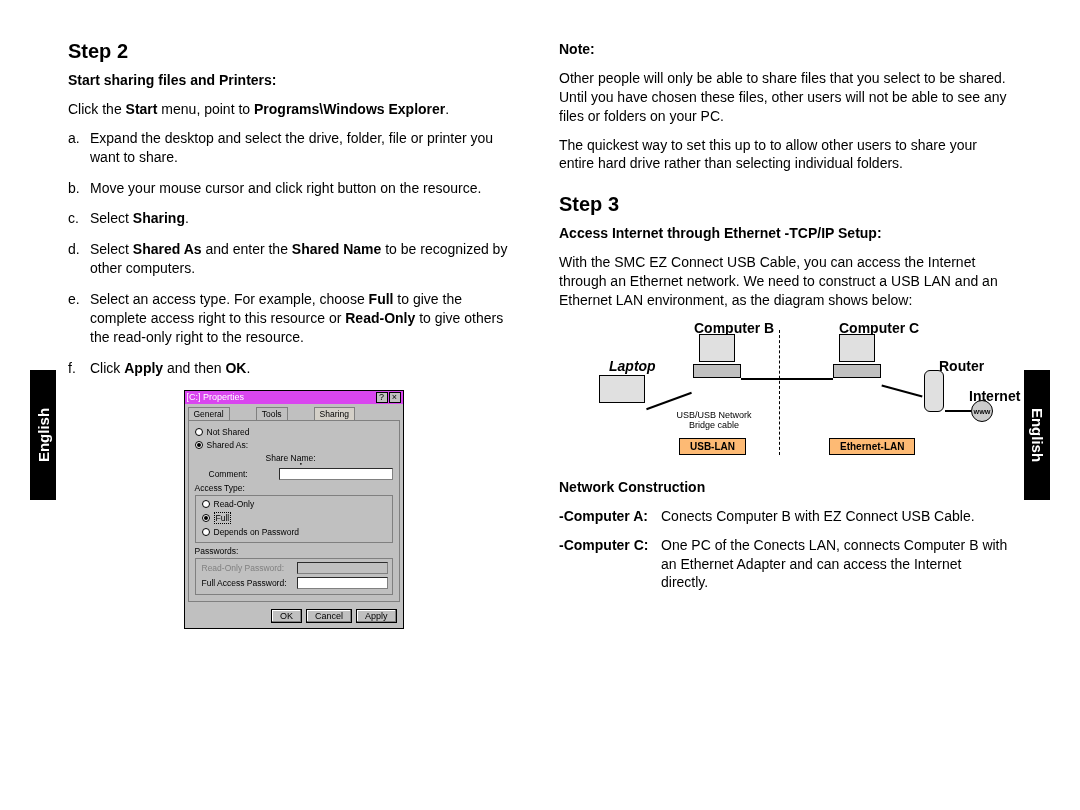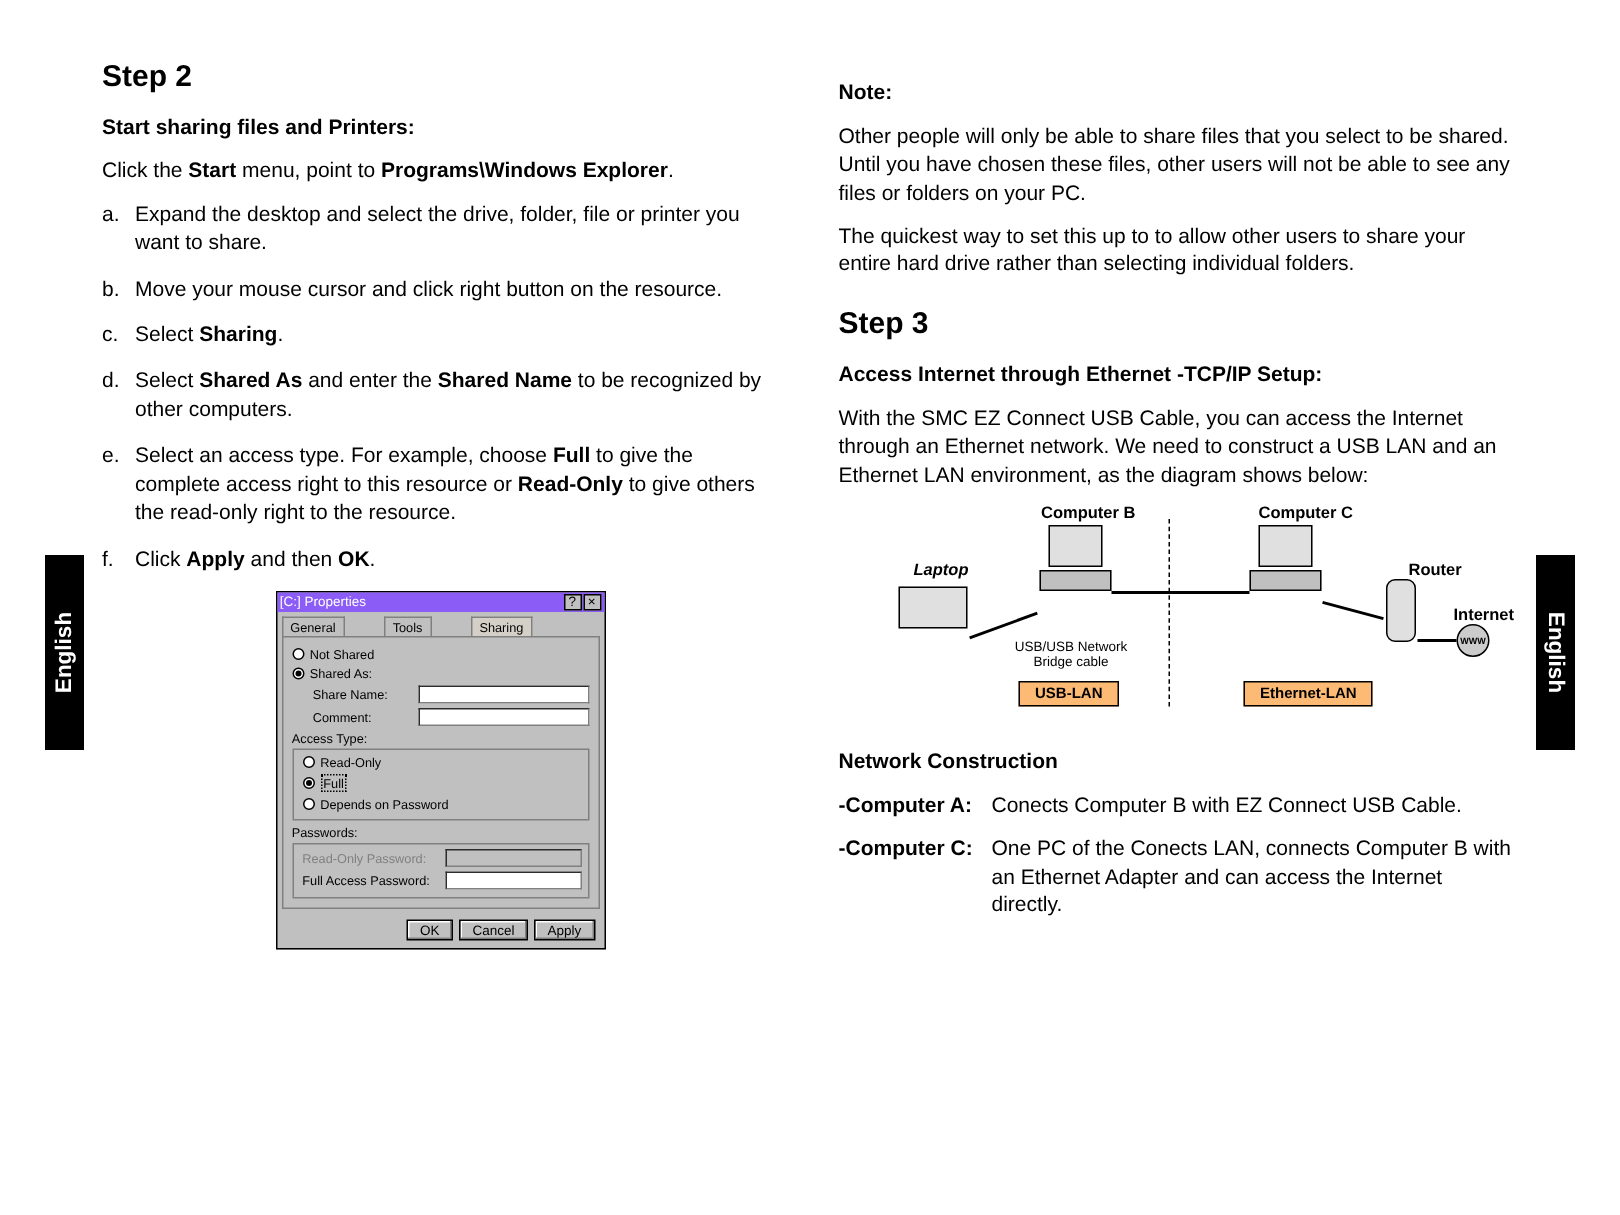--- a/index.html
+++ b/index.html
@@ -35,37 +35,37 @@
 
   .page {
     display: flex;
     gap: 40px;
     padding: 40px 70px 0 68px;
   }
   .col { flex: 1; min-width: 0; }
   .col-right { flex: 1; min-width: 0; }
 
   h2 { font-size: 20px; margin-bottom: 8px; font-weight: bold; }
-  .sub { font-weight: bold; margin-bottom: 10px; font-size: 14px; margin-top: 12px; }
+  .sub { font-weight: bold; margin-bottom: 10px; font-size: 14px; }
   p { margin-bottom: 10px; line-height: 1.35; }
   .ol { margin-top: 8px; }
   .ol .li { display: flex; margin-bottom: 12px; line-height: 1.35; }
   .ol .li .marker { width: 22px; flex: none; }
   .bold { font-weight: bold; }
 
   
   .dialog {
     width: 220px;
     margin: 10px auto 0 auto;
     background: #c0c0c0;
     border: 1px solid #000;
     font-size: 9px;
   }
   .titlebar {
-    background: #8b5cf6;
+    background: #d946ef;
     color: #fff;
     display: flex;
     align-items: center;
     justify-content: space-between;
     padding: 1px 2px;
     font-size: 9px;
   }
   .titlebar .btns { display: flex; gap: 1px; }
   .titlebar .btns div {
     width: 12px; height: 11px;
@@ -116,21 +116,21 @@
   }
 
   
   .diagram {
     position: relative;
     height: 150px;
     margin: 6px 10px 8px 10px;
     font-size: 9px;
   }
   .dev { position: absolute; width: 36px; height: 28px; border: 1px solid #000; background: #e0e0e0; }
-  .lab { position: absolute; font-size: 11px; font-weight: bold; }
+  .lab { position: absolute; font-size: 14px; font-weight: bold; }
   .txt { position: absolute; font-size: 9px; }
   .divline {
     position: absolute; top: 10px; left: 210px;
     border-left: 1.5px dashed #000; height: 125px;
   }
   .wire {
     position: absolute; border-bottom: 2px solid #000; height: 0;
   }
   .box {
     position: absolute;
@@ -206,21 +206,21 @@
       </div>
       <div class="panel">
         <div class="radio-row">
             <span class="radio"></span>
             <span>Not Shared</span>
           </div>
         <div class="radio-row">
             <span class="radio selected"></span>
             <span>Shared As:</span>
           </div>
-        <div class="field-row" style="padding-left:14px;">
+        <div class="field-row" style="padding-left:14px;flex-direction:column;">
             <span class="lbl">Share Name:</span>
             <span class="inp"></span>
           </div>
         <div class="field-row" style="padding-left:14px;">
             <span class="lbl">Comment:</span>
             <span class="inp"></span>
           </div>
         <div class="group-lbl">Access Type:</div>
         <div class="fieldset">
           <div class="radio-row">

